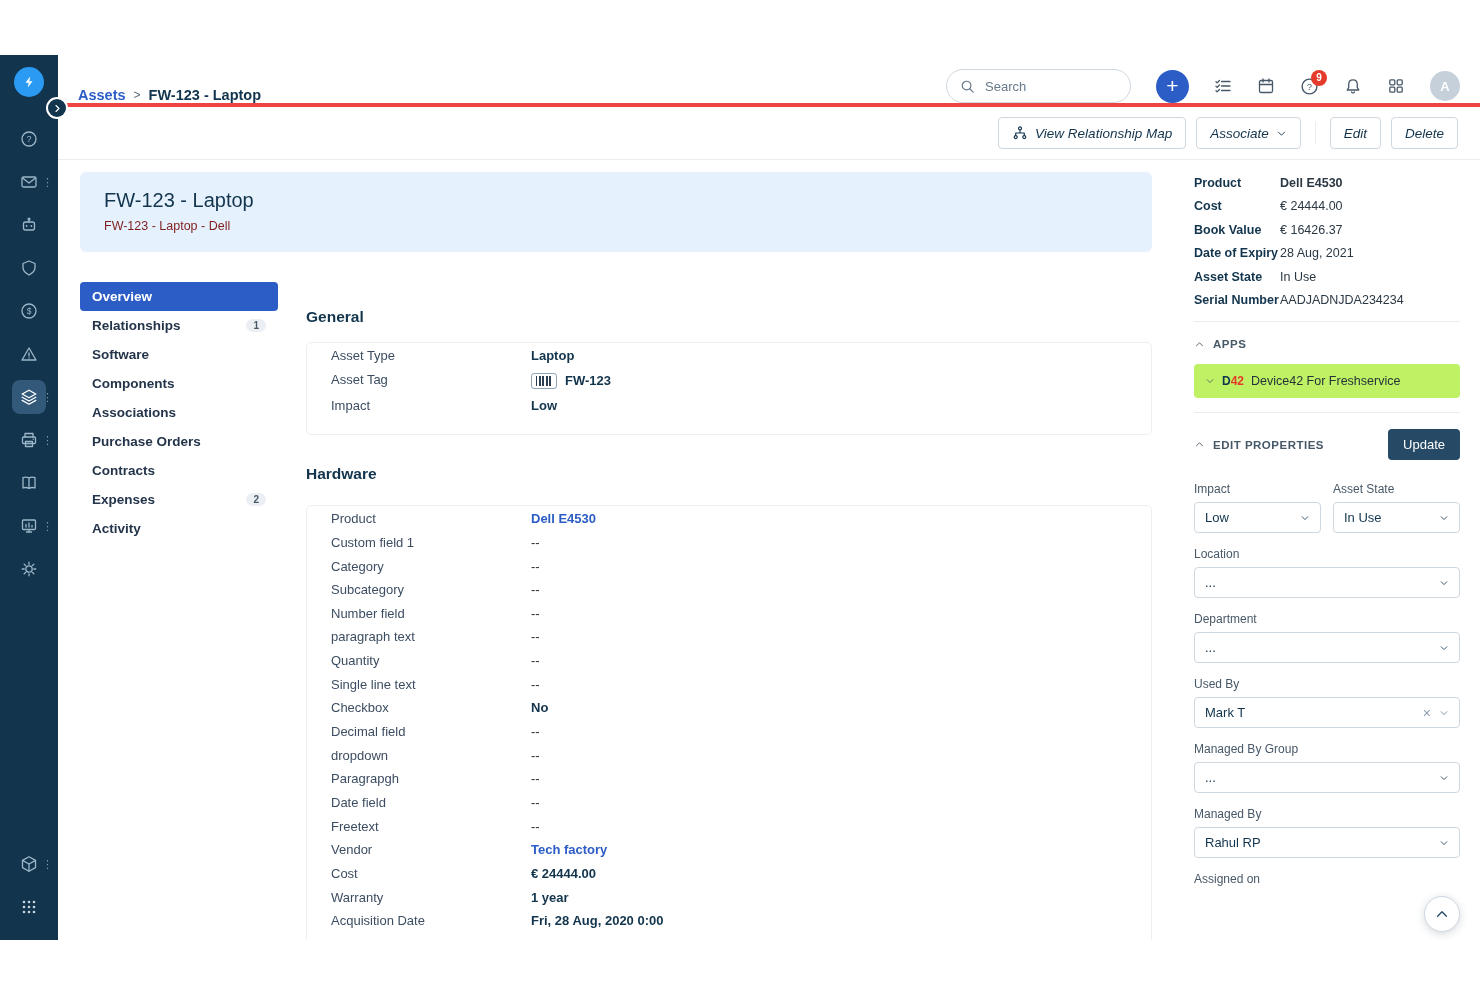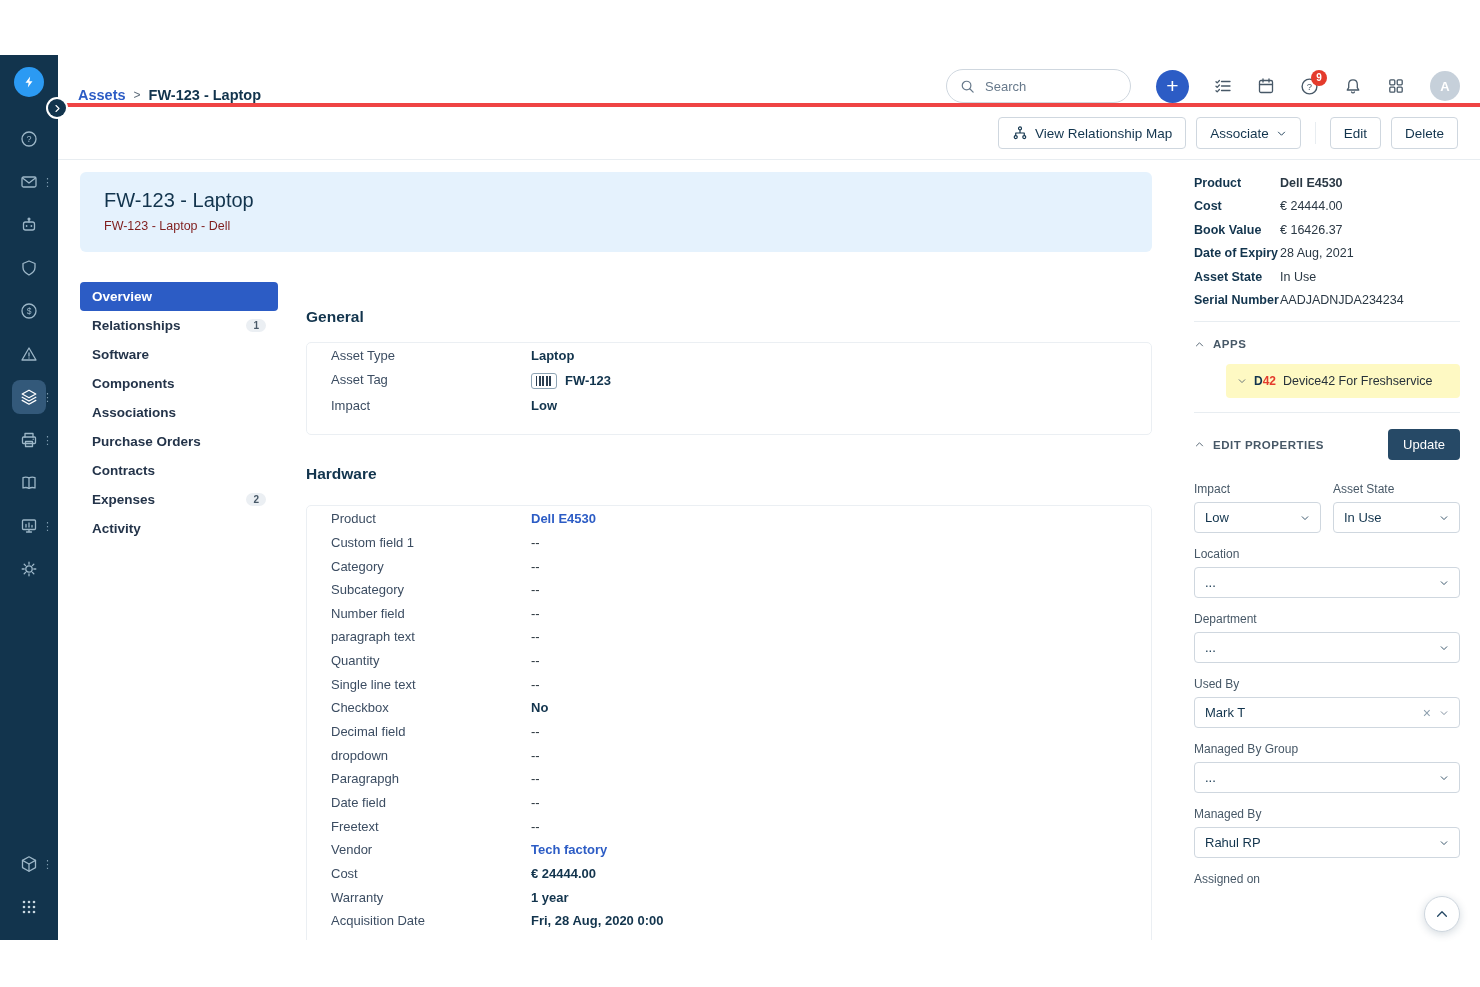--- a/index.html
+++ b/index.html
@@ -33,21 +33,21 @@
   .searchbox { width:185px; height:34px; border:1px solid #cfd7df; border-radius:17px; display:flex; align-items:center; gap:8px; padding:0 13px; color:#67798b; }
   .searchbox input { border:none; outline:none; font-size:13px; width:120px; color:#27313a; font-family:inherit; background:transparent; }
   .searchbox input::placeholder { color:#67798b; }
   .plus-btn { width:33px; height:33px; border-radius:50%; background:#2c5cc5; color:#fff; font-size:21px; display:flex; align-items:center; justify-content:center; cursor:pointer; font-weight:400; }
   .tb-icon { color:#475867; position:relative; cursor:pointer; display:flex; }
   .badge-red { position:absolute; top:-7px; right:-8px; min-width:16px; height:16px; padding:0 4px; border-radius:8px; background:#e43b2c; color:#fff; font-size:10px; font-weight:700; display:flex; align-items:center; justify-content:center; }
   .avatar { width:30px; height:30px; border-radius:50%; background:#c6d0da; color:#ffffff; display:flex; align-items:center; justify-content:center; font-size:13px; font-weight:700; cursor:pointer; }
 
   .toolbar2 { height:53px; border-bottom:1px solid #e8edf1; display:flex; align-items:center; justify-content:flex-end; gap:10px; padding:0 22px; flex-shrink:0; }
   .btn { height:32px; border:1px solid #cfd7df; background:#fff; border-radius:4px; color:#12344d; font-size:13.5px; font-weight:500;
-    display:inline-flex; align-items:center; gap:7px; padding:0 13px; cursor:pointer; font-family:inherit; }
+    display:inline-flex; align-items:center; gap:7px; padding:0 13px; cursor:pointer; font-family:inherit;font-style:italic; }
   .tb-sep { width:1px; height:22px; background:#e8edf1; margin:0 4px; }
 
   .workarea { flex:1; display:flex; min-height:0; }
   .content-main { flex:1; padding:12px 28px 0 22px; min-width:0; overflow:hidden; display:flex; flex-direction:column; }
   .asset-hero { background:#e5f2fd; border-radius:6px; padding:17px 24px 19px; margin-bottom:30px; flex-shrink:0; }
   .asset-hero .title { font-size:20px; color:#12344d; font-weight:500; }
   .asset-hero .sub { font-size:12.5px; color:#7f1d1d; margin-top:7px; }
 
   .body-cols { display:flex; gap:28px; flex:1; min-height:0; }
   .subnav { width:198px; flex-shrink:0; }
@@ -69,21 +69,21 @@
     background:repeating-linear-gradient(90deg,#2c3e50 0 1.5px,transparent 1.5px 3.5px); background-clip:content-box; }
 
   
   .rightrail { width:300px; flex-shrink:0; padding:16px 20px 0 14px; position:relative; }
   .srow { display:flex; margin-bottom:9px; font-size:12.5px; line-height:1.15; }
   .slabel { width:86px; flex-shrink:0; font-weight:700; color:#12344d; }
   .sval { color:#2a3844; }
   .divider { border-top:1px solid #e8edf1; margin:14px 0 16px; }
   .sec-head { display:flex; align-items:center; gap:8px; color:#475867; }
   .sec-head .t { font-size:11.5px; font-weight:700; letter-spacing:.5px; }
-  .d42card { margin-top:14px; background:#fef9c3; border-radius:4px; padding:10px 11px; display:flex; align-items:center; gap:7px; font-size:12.5px; color:#27313a; cursor:pointer;margin-left:32px; }
+  .d42card { margin-top:14px; background:#bef264; border-radius:4px; padding:10px 11px; display:flex; align-items:center; gap:7px; font-size:12.5px; color:#27313a; cursor:pointer; }
   .d42logo { font-weight:800; font-size:12px; }
   .d42logo .d { color:#12344d; } .d42logo .n42 { color:#e43b2c; }
   .update-btn { margin-left:auto; background:#264966; color:#fff; border:none; border-radius:4px; font-size:13px; font-weight:500; padding:8px 15px; cursor:pointer; font-family:inherit; }
   .field { margin-top:14px; }
   .field .lab { font-size:12px; color:#475867; margin-bottom:6px; }
   .select { height:31px; border:1px solid #cfd7df; border-radius:4px; background:#fff; display:flex; align-items:center; justify-content:space-between; padding:0 10px; font-size:13px; color:#12344d; font-weight:500; cursor:pointer; }
   .select .rt { display:flex; align-items:center; gap:8px; color:#67798b; }
   .two-col { display:grid; grid-template-columns:1fr 1fr; gap:12px; margin-top:22px; }
   .clear-x { font-size:14px; color:#8d9fae; line-height:1; }
   .scrolltop { position:absolute; right:20px; bottom:8px; width:36px; height:36px; border-radius:50%; background:#fff; border:1px solid #cfd7df;

